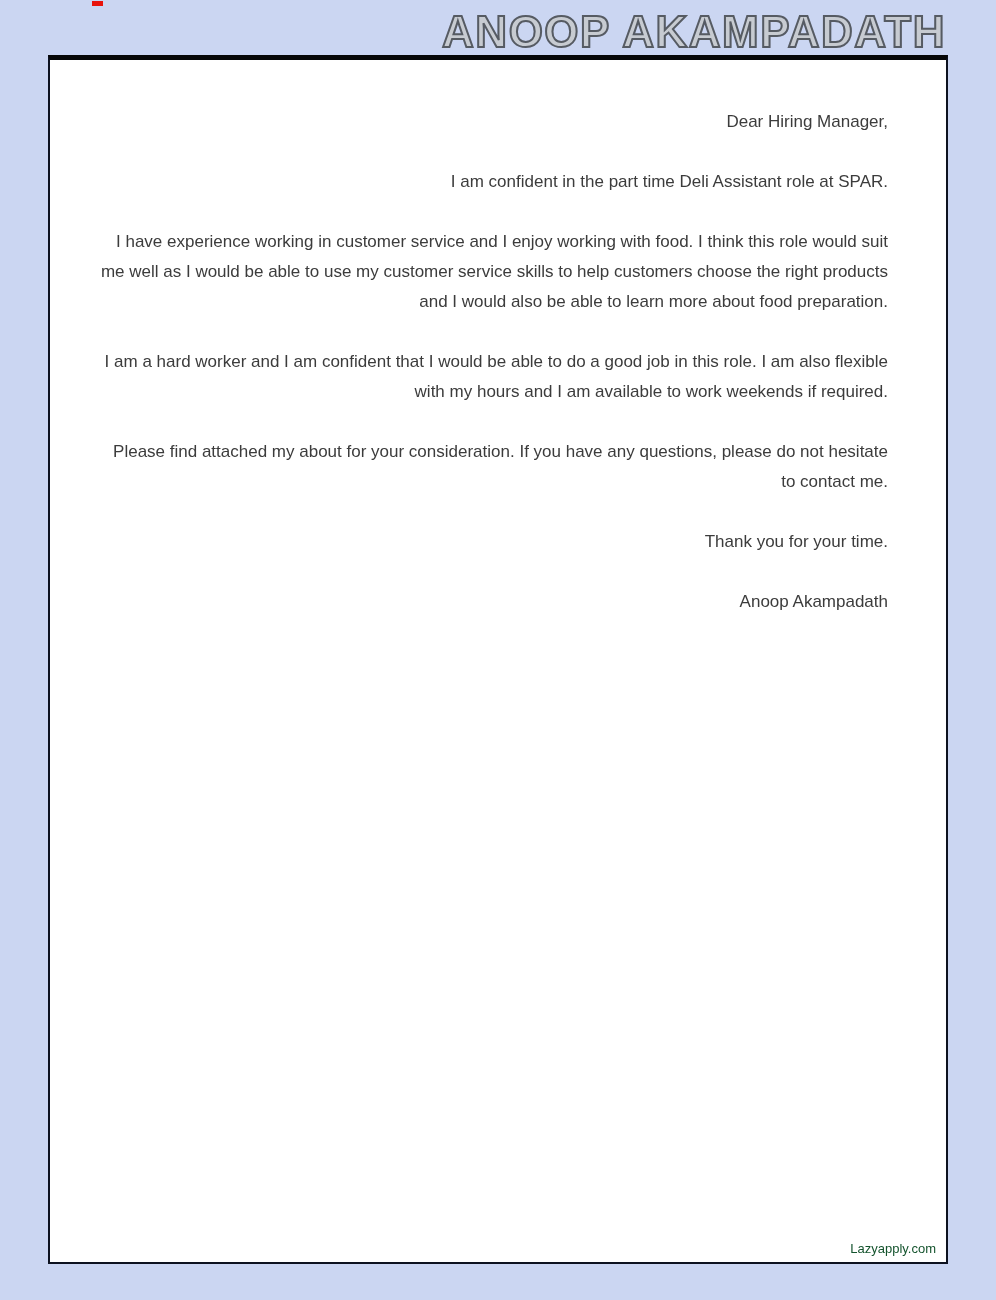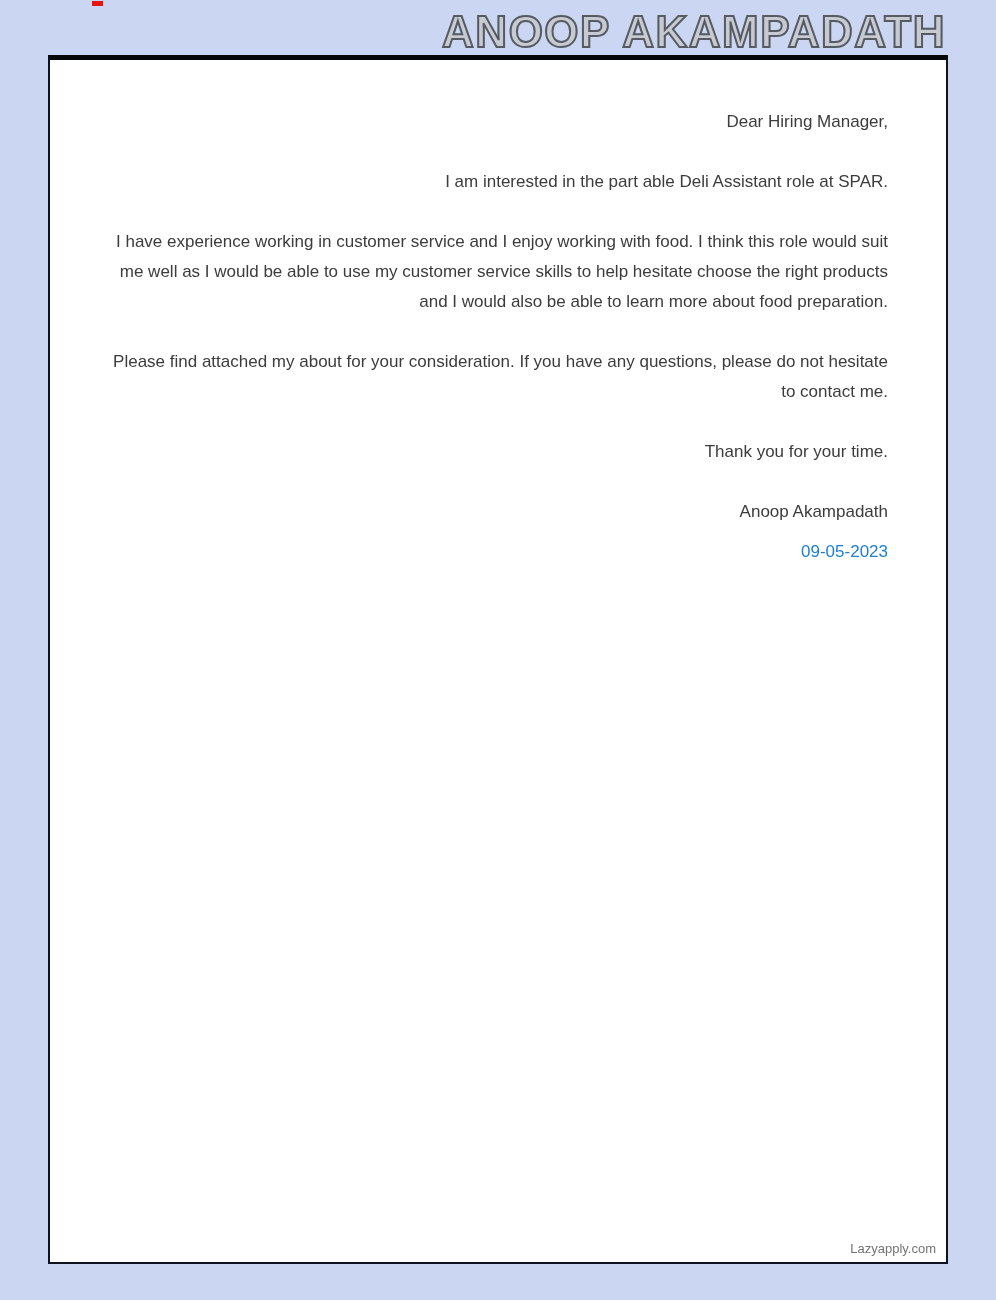--- a/index.html
+++ b/index.html
@@ -70,50 +70,48 @@
     cursor: pointer;
   }
   .date-row {
     margin-top: -20px;
   }
   .footer-brand {
     position: absolute;
     right: 10px;
     bottom: 6px;
     font-size: 13px;
-    color: #737373;
+    color: #14532d;
     cursor: pointer;
   }
 </style>
 </head>
 <body>
 
 <div class="red-mark"></div>
 
 <div class="header">
   <span class="header-name">ANOOP AKAMPADATH</span>
 </div>
 
 <div class="page">
   <div class="letter">
 
     <p>Dear Hiring Manager,</p>
 
-    <p>I am interested in the part able Deli Assistant role at SPAR.</p>
+    <p>I am confident in the part time Deli Assistant role at SPAR.</p>
 
-    <p>I have experience working in customer service and I enjoy working with food. I think this role would suit me well as I would be able to use my customer service skills to help hesitate choose the right products and I would also be able to learn more about food preparation.</p>
+    <p>I have experience working in customer service and I enjoy working with food. I think this role would suit me well as I would be able to use my customer service skills to help customers choose the right products and I would also be able to learn more about food preparation.</p>
 
+    <p>I am a hard worker and I am confident that I would be able to do a good job in this role. I am also flexible with my hours and I am available to work weekends if required.</p>
 
     <p>Please find attached my about for your consideration. If you have any questions, please do not hesitate to contact me.</p>
 
     <p>Thank you for your time.</p>
 
 
     <p class="tight">Anoop Akampadath</p>
 
-    <p class="date-row">
-      <a class="date-link">09-05-2023</a>
-    </p>
 
   </div>
 
   <div class="footer-brand">Lazyapply.com</div>
 </div>
 
 </body></html>

